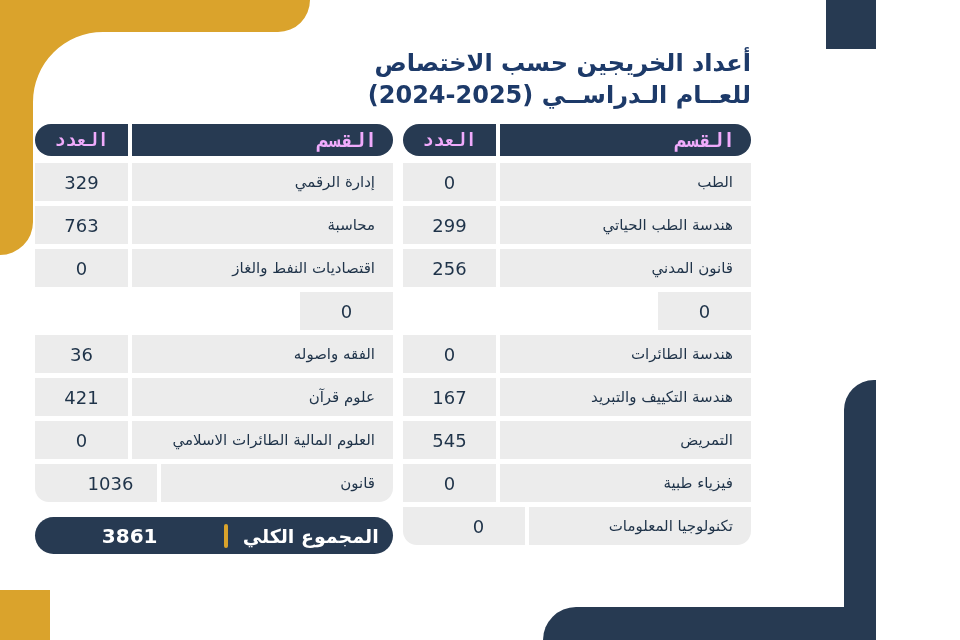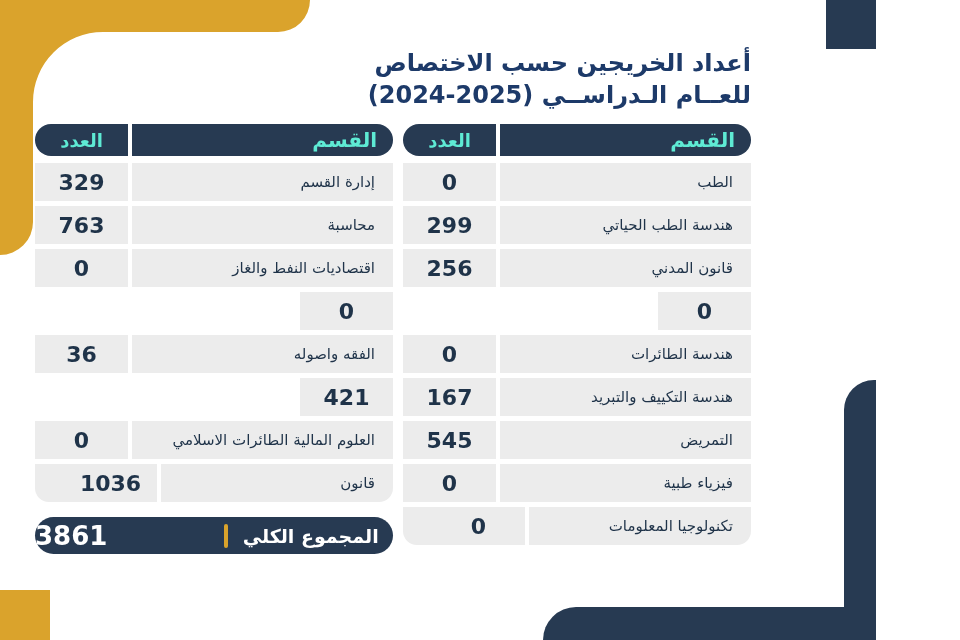--- a/index.html
+++ b/index.html
@@ -23,37 +23,37 @@
 
   
   .title{position:absolute;top:48px;right:125px;direction:rtl;text-align:right;
          color:var(--title-blue);font-weight:bold;font-size:24px;line-height:1.32;}
 
   
   .table{position:absolute;top:124px;direction:rtl;}
   .table.right-side{right:125px;width:348px;}
   .table.left-side{right:483px;width:358px;}
   .thead{display:flex;gap:4px;height:32px;margin-bottom:7px;}
-  .thead .cell{background:var(--navy);color:#5eead4;font-weight:bold;display:flex;align-items:center;}
+  .thead .cell{background:var(--navy);color:#f0abfc;font-weight:bold;display:flex;align-items:center;font-family:Liberation Mono, monospace;}
   .thead .dept{flex:1;border-radius:0 16px 16px 0;padding-right:16px;font-size:20px;justify-content:flex-start;}
   .thead .num{width:93px;border-radius:16px 0 0 16px;justify-content:center;font-size:18px;}
   .row{display:flex;gap:4px;height:38px;margin-bottom:5px;}
   .row:last-child{margin-bottom:0;}
   .row .cell{background:var(--row-bg);display:flex;align-items:center;color:var(--text);}
   .row .dept{flex:1;padding-right:18px;font-size:15px;}
-  .row .num{width:93px;justify-content:center;font-weight:bold;font-size:22px;}
+  .row .num{width:93px;justify-content:center;font-weight:normal;font-size:18px;}
   .row:last-child .dept{border-radius:0 0 14px 0;}
   .row:last-child .num{border-radius:0 0 0 14px;padding-left:29px;}
 
   
   .total{position:absolute;top:517px;right:483px;width:358px;height:37px;background:var(--navy);
          border-radius:19px;display:flex;direction:rtl;align-items:center;color:#fff;}
   .total .label{flex:0 0 46%;text-align:center;font-weight:bold;font-size:19px;}
   .total .divider{width:4px;height:24px;background:var(--gold);border-radius:2px;}
-  .total .value{flex:1;text-align:left;font-weight:bold;font-size:26px;}
+  .total .value{flex:1;text-align:center;font-weight:bold;font-size:20px;}
 </style>
 </head>
 <body>
 
 <div class="canvas">
 
   <svg class="deco gold-corner" width="310" height="255" viewBox="0 0 310 255" xmlns="http://www.w3.org/2000/svg">
     <path d="M0,0 H310 A32,32 0 0 1 278,32 H103 A70,70 0 0 0 33,102 V222 A33,33 0 0 1 0,255 Z" fill="#DAA32C"></path>
   </svg>
   <div class="deco navy-sq-tr"></div>
@@ -110,39 +110,40 @@
       </div>
   </section>
 
   <section class="table left-side">
     <div class="thead">
       <div class="cell dept">القسم</div>
       <div class="cell num">العدد</div>
     </div>
     <div class="rows">
         <div class="row">
-          <div class="cell dept">إدارة القسم</div>
+          <div class="cell dept">إدارة الرقمي</div>
           <div class="cell num">329</div>
         </div>
         <div class="row">
           <div class="cell dept">محاسبة</div>
           <div class="cell num">763</div>
         </div>
         <div class="row">
           <div class="cell dept">اقتصاديات النفط والغاز</div>
           <div class="cell num">0</div>
         </div>
         <div class="row">
           <div class="cell num">0</div>
         </div>
         <div class="row">
           <div class="cell dept">الفقه واصوله</div>
           <div class="cell num">36</div>
         </div>
         <div class="row">
+          <div class="cell dept">علوم قرآن</div>
           <div class="cell num">421</div>
         </div>
         <div class="row">
           <div class="cell dept">العلوم المالية الطائرات الاسلامي</div>
           <div class="cell num">0</div>
         </div>
         <div class="row">
           <div class="cell dept">قانون</div>
           <div class="cell num">1036</div>
         </div>

